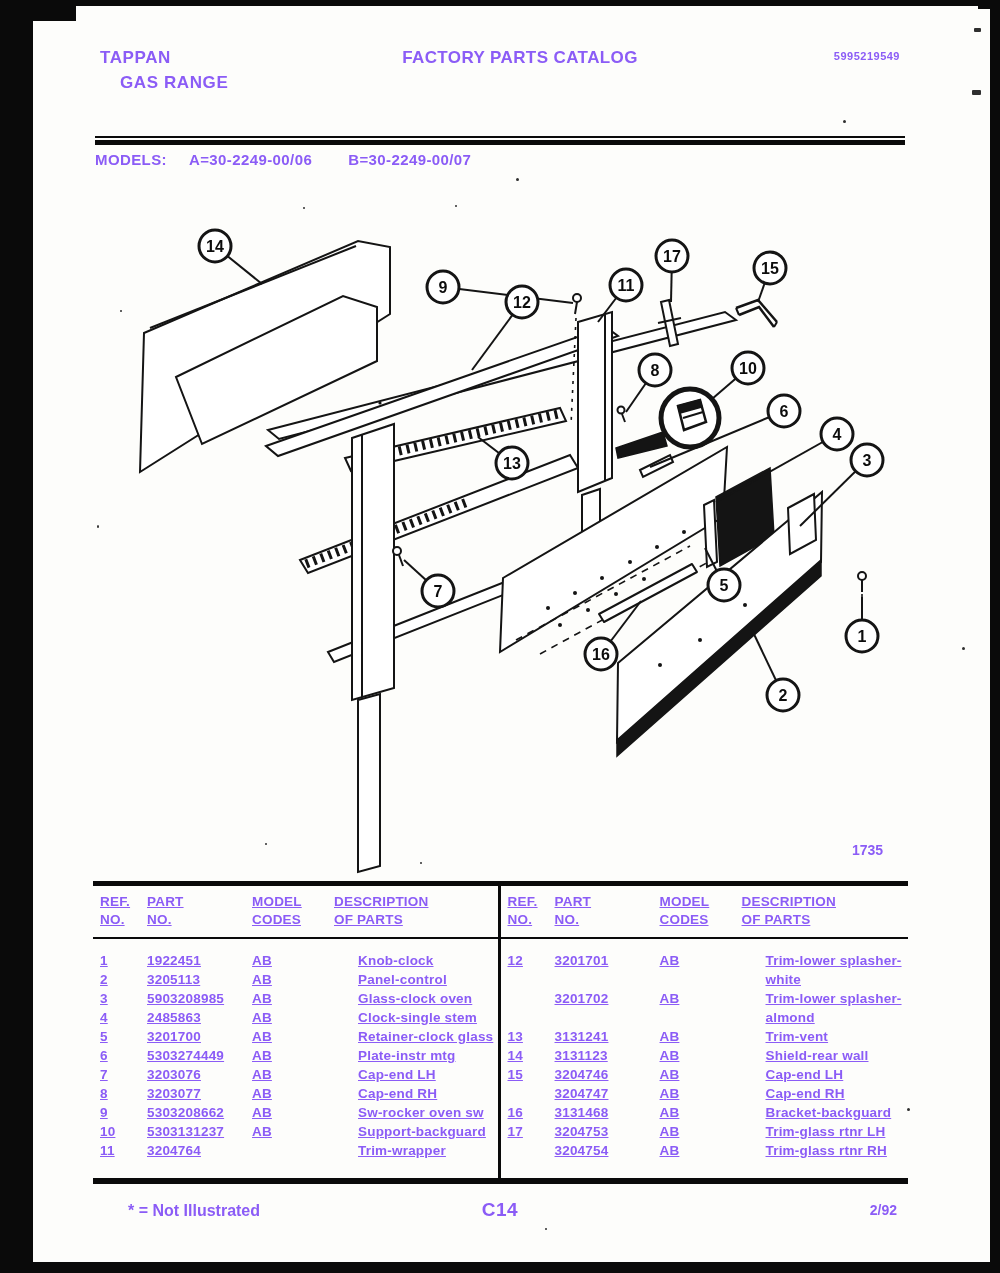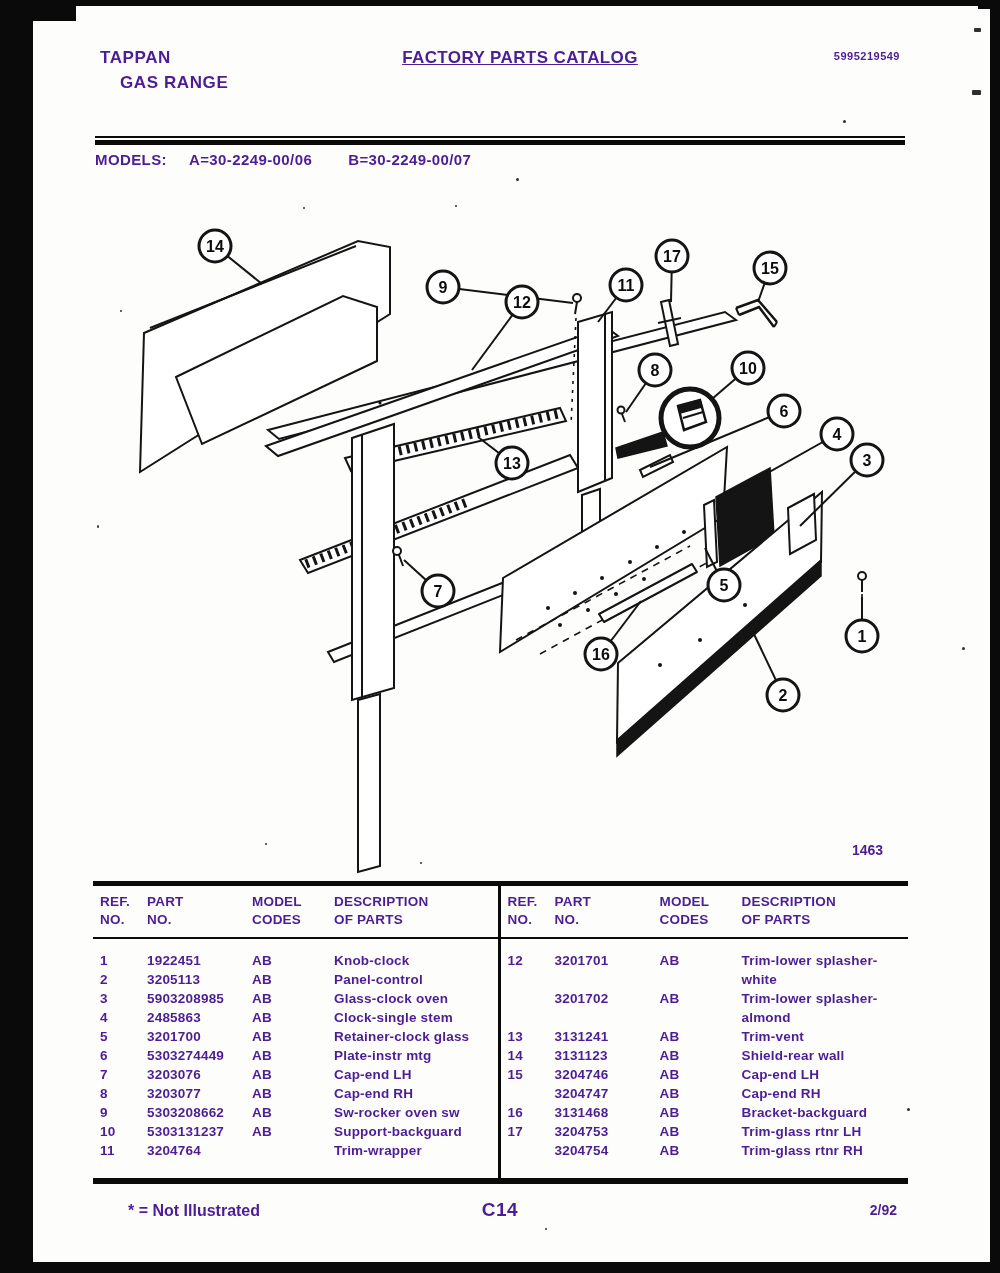--- a/index.html
+++ b/index.html
@@ -1,22 +1,22 @@
 <!DOCTYPE html>
 <html><head>
 <meta charset="utf-8">
 <style>
   html,body{margin:0;padding:0;background:#777;}
   .page{position:relative;width:1000px;height:1273px;background:#fdfdfb;overflow:hidden;
-        font-family:"Liberation Sans",sans-serif;color:#4c1d95;}
+        font-family:"Liberation Sans",sans-serif;color:#8b5cf6;}
   .bar{position:absolute;background:#0a0a0a;}
   .txt{position:absolute;font-weight:700;white-space:nowrap;}
   .brand1{left:100px;top:48px;font-size:17px;letter-spacing:.6px;}
   .brand2{left:100px;top:73px;font-size:17px;letter-spacing:.6px;margin-left:20px;}
-  .title{left:330px;top:48px;width:380px;text-align:center;font-size:17px;letter-spacing:.4px;text-decoration:underline;}
+  .title{left:330px;top:48px;width:380px;text-align:center;font-size:17px;letter-spacing:.4px;}
   .docnum{top:50px;right:100px;font-size:11px;letter-spacing:.5px;}
   .rule1{position:absolute;left:95px;top:136px;width:810px;height:2px;background:#0a0a0a;}
   .rule2{position:absolute;left:95px;top:140px;width:810px;height:5px;background:#0a0a0a;}
   .models{left:95px;top:151px;font-size:15px;letter-spacing:.4px;text-align:right;}
   .models .gapA{display:inline-block;width:22px;}
   .models .gapB{display:inline-block;width:36px;}
   .pageref{left:852px;top:842px;font-size:14px;}
   svg.diagram{position:absolute;left:0;top:210px;}
   svg .part{fill:#ffffff;stroke:#141414;stroke-width:2;}
   svg .dark{fill:#141414;stroke:#141414;stroke-width:1.5;}
@@ -27,29 +27,29 @@
   svg .hole{fill:#141414;}
   svg .leader{stroke:#141414;stroke-width:2;}
   svg .callout-circle{fill:#ffffff;stroke:#141414;stroke-width:3;}
   svg .callout-num{font-family:"Liberation Sans",sans-serif;font-size:16px;font-weight:700;
         text-anchor:middle;fill:#0c0c0c;}
   
   .ptable{position:absolute;left:93px;top:881px;width:815px;}
   .ptable .topline{height:5px;background:#0a0a0a;}
   .ptable .botline{height:6px;background:#0a0a0a;}
   .cols{display:flex;}
-  .half{width:50%;box-sizing:border-box;}
+  .half{width:50%;box-sizing:border-box;text-decoration:underline;}
   .half.lefthalf{border-right:3px solid #0a0a0a;}
   .thead{display:grid;grid-template-columns:47px 105px 82px auto;padding:7px 0 8px 7px;
          border-bottom:2px solid #0a0a0a;font-size:13.5px;font-weight:700;line-height:18px;
          white-space:pre-line;letter-spacing:.2px;}
   .tbody{height:239px;padding:12px 0 0 7px;box-sizing:border-box;}
   .trow{display:grid;grid-template-columns:47px 105px 82px auto;font-size:13.5px;
         font-weight:700;line-height:19px;letter-spacing:.2px;}
-  .trow .desc{white-space:pre-line;}
+  .trow .desc{white-space:pre-line;margin-left:24px;}
   .footnote{left:100px;top:1202px;font-size:16px;margin-left:28px;}
   .pagecode{left:330px;top:1199px;width:340px;text-align:center;font-size:19px;letter-spacing:.5px;}
   .datecode{top:1202px;right:103px;font-size:14px;}
   .speck{position:absolute;background:#0a0a0a;border-radius:50%;opacity:.85;}
 </style>
 </head>
 <body>
 
 <div class="page">
 
@@ -267,21 +267,21 @@
           <text x="862" y="431.5" class="callout-num">1</text>
         </g>
         <g>
           <line x1="752" y1="420" x2="783" y2="485" class="leader"></line>
           <circle cx="783" cy="485" r="16" class="callout-circle"></circle>
           <text x="783" y="490.5" class="callout-num">2</text>
         </g>
       </g>
   </svg>
 
-  <div class="txt pageref">1463</div>
+  <div class="txt pageref">1735</div>
 
   <div class="ptable">
     <div class="topline"></div>
     <div class="cols">
       <div class="half lefthalf">
         <div class="thead">
           <span>REF.
 NO.</span>
           <span>PART
 NO.</span>

